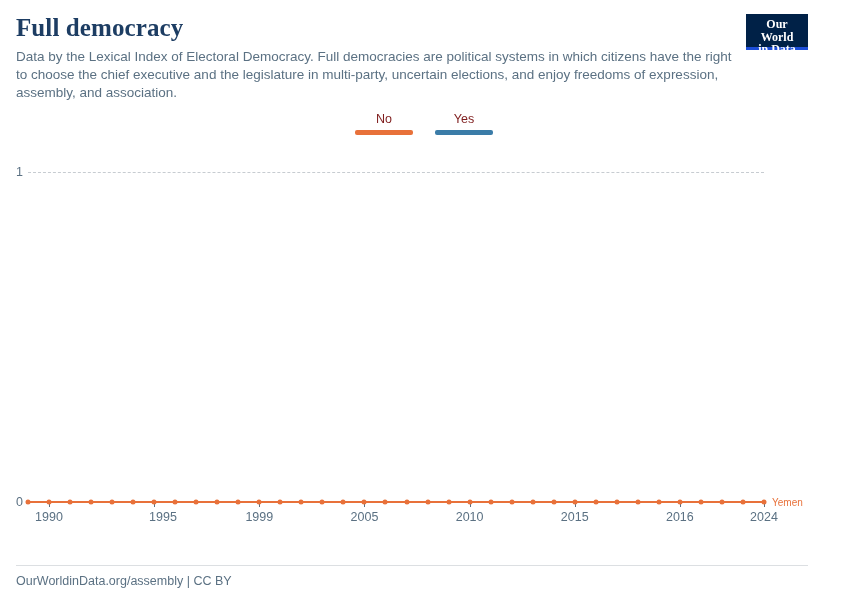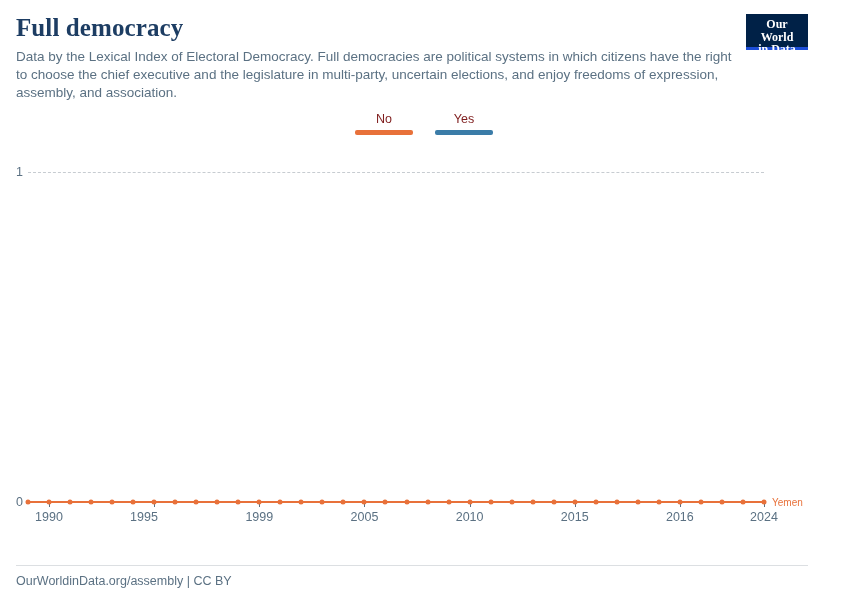--- a/index.html
+++ b/index.html
@@ -195,21 +195,21 @@
 
   <div class="chart">
     <div class="plot" id="plot">
         <div class="axis-line" style="top: 330px;"></div>
         <div class="ytick" style="top: 330px; left: -12px;">0</div>
         <div class="gridline" style="top: 0px;"></div>
         <div class="ytick" style="top: 0px; left: -12px;">1</div>
         <div class="xtick-mark" style="left: 21.0286px; top: 330px;"></div>
         <div class="xtick" style="left: 21.0286px; top: 338px;">1990</div>
         <div class="xtick-mark" style="left: 126.171px; top: 330px;"></div>
-        <div class="xtick" style="left: 116px; top: 338px;">1995</div>
+        <div class="xtick" style="left: 135px; top: 338px;">1995</div>
         <div class="xtick-mark" style="left: 231.314px; top: 330px;"></div>
         <div class="xtick" style="left: 231.314px; top: 338px;">1999</div>
         <div class="xtick-mark" style="left: 336.457px; top: 330px;"></div>
         <div class="xtick" style="left: 336.457px; top: 338px;">2005</div>
         <div class="xtick-mark" style="left: 441.6px; top: 330px;"></div>
         <div class="xtick" style="left: 441.6px; top: 338px;">2010</div>
         <div class="xtick-mark" style="left: 546.743px; top: 330px;"></div>
         <div class="xtick" style="left: 546.743px; top: 338px;">2015</div>
         <div class="xtick-mark" style="left: 651.886px; top: 330px;"></div>
         <div class="xtick" style="left: 651.886px; top: 338px;">2016</div>

